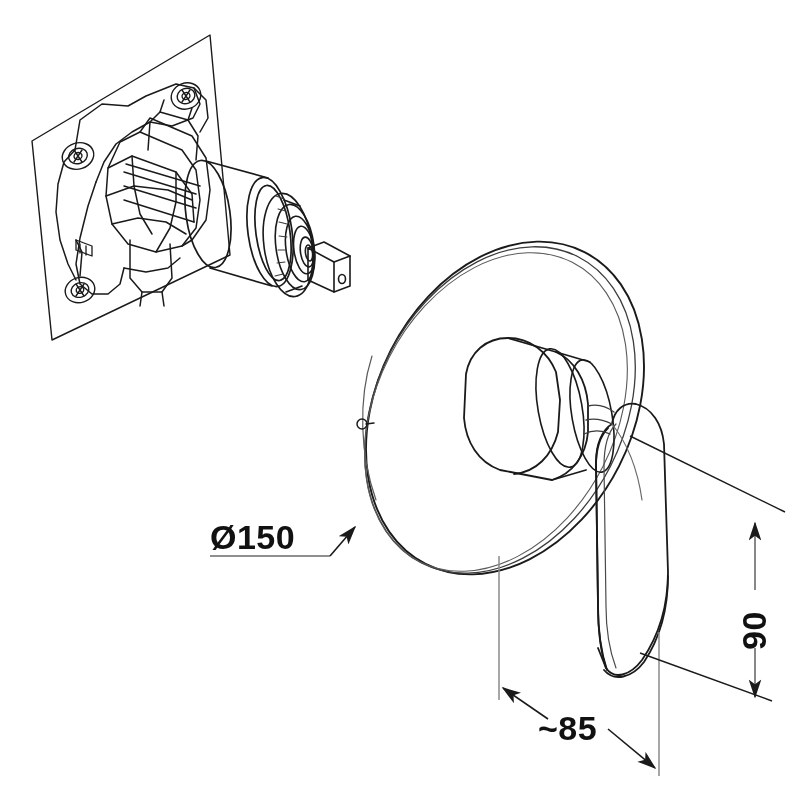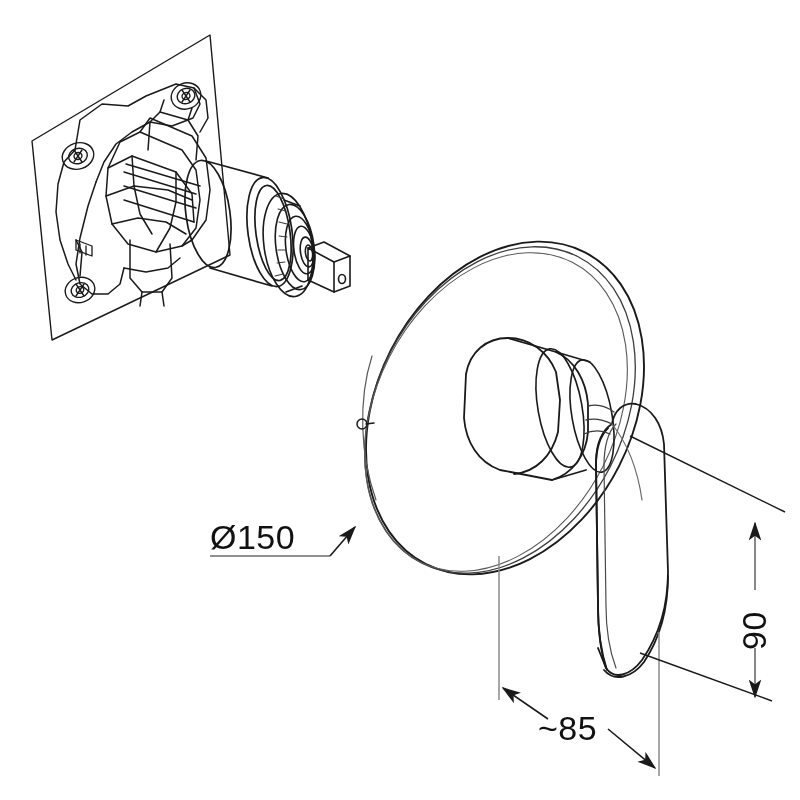--- a/index.html
+++ b/index.html
@@ -12,20 +12,21 @@
     width: 800px;
     height: 800px;
     overflow: hidden;
     font-family: "Liberation Sans", sans-serif;
   }
   #drawing-root {
     position: relative;
     width: 800px;
     height: 714px;
     background: #ffffff;
+    font-weight: bold;
   }
   #drawing-svg {
     position: absolute;
     top: 0;
     left: 0;
     width: 800px;
     height: 800px;
     display: block;
   }
   .dim-text {

